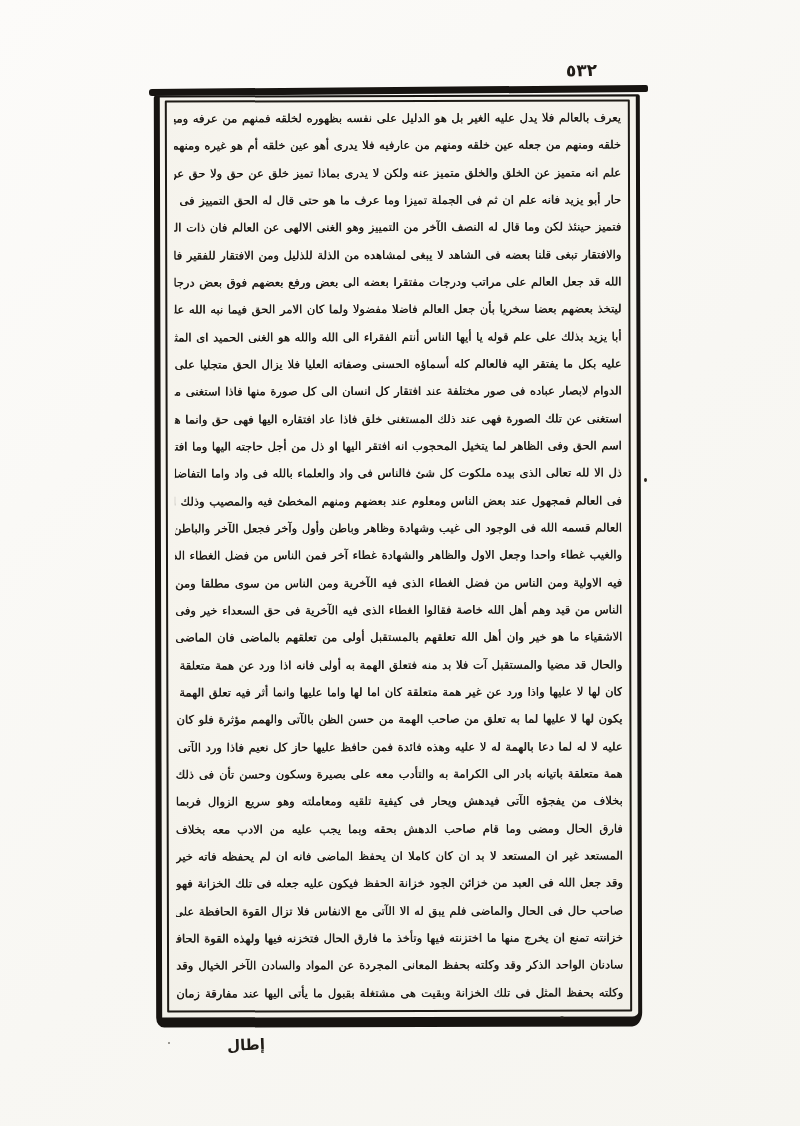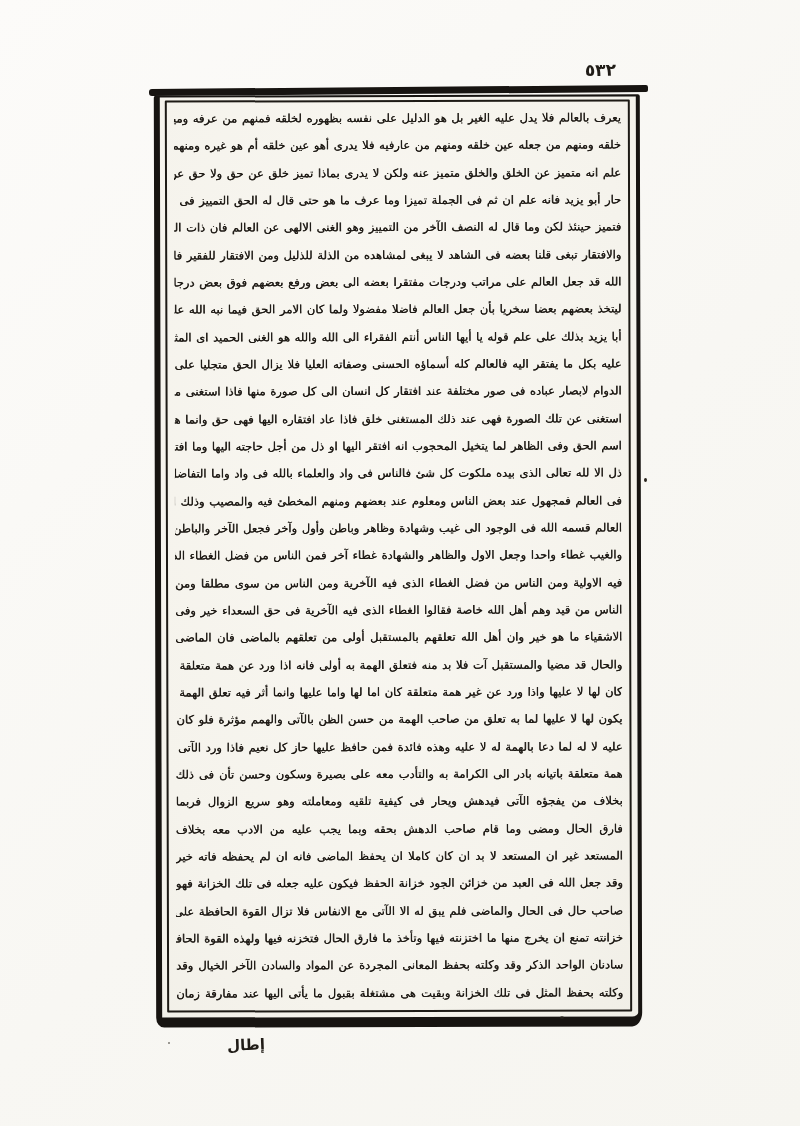--- a/index.html
+++ b/index.html
@@ -17,21 +17,21 @@
     position: relative;
     width: 800px;
     height: 1126px;
     background: linear-gradient(135deg, #fcfbf9 0%, #f8f7f3 55%, #f6f5f0 100%);
   }
   .page-number {
     position: absolute;
     top: 60px;
     left: 566px;
     width: 50px;
-    text-align: right;
+    text-align: left;
     font-size: 17px;
     font-weight: bold;
     color: #201c17;
     letter-spacing: 1px;
     transform: rotate(-1deg);
   }
   .top-rule {
     position: absolute;
     left: 149px;
     top: 87px;

